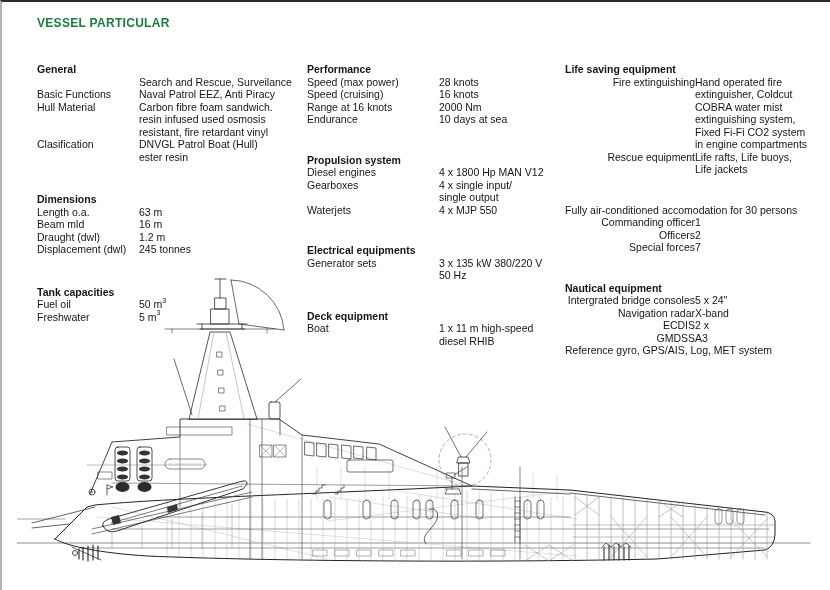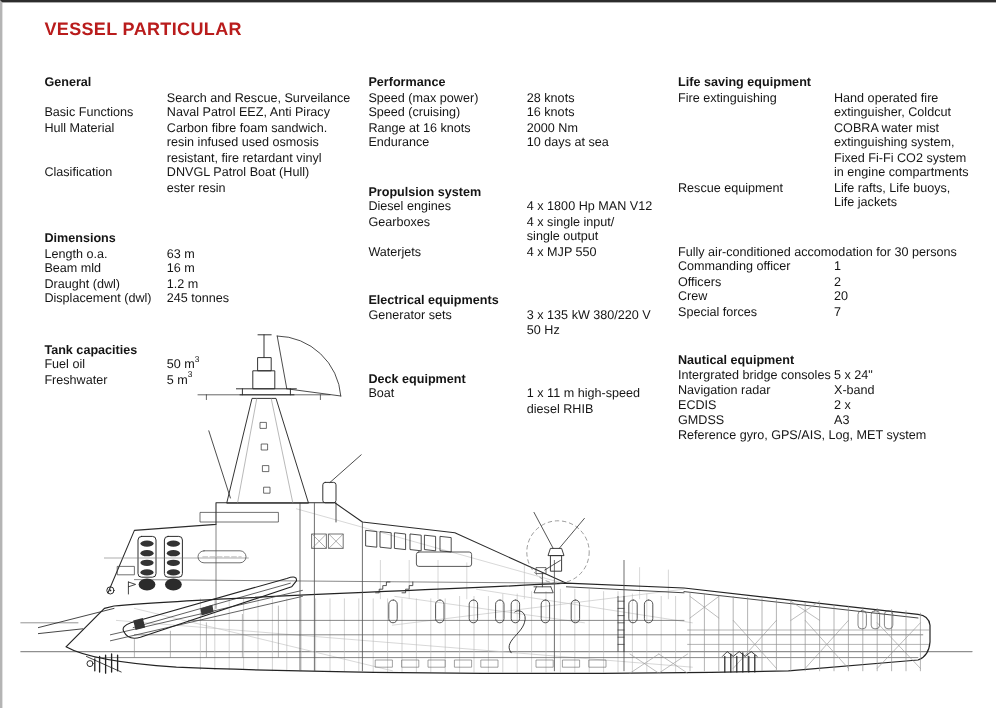--- a/index.html
+++ b/index.html
@@ -4,35 +4,35 @@
 <style>
   html,body{margin:0;padding:0;background:#e9e9e9;}
   .page{
     position:relative;width:830px;height:590px;background:#ffffff;
     font-family:"Liberation Sans",sans-serif;color:#151515;
     border-top:2px solid #2c2c2c;border-left:2px solid #b4b4b4;
     box-sizing:border-box;overflow:hidden;
   }
   .title{
     position:absolute;left:35px;top:14px;margin:0;
-    font-size:15px;font-weight:bold;letter-spacing:.3px;color:#b91c1c;
+    font-size:12px;font-weight:bold;letter-spacing:.3px;color:#15803d;
   }
   .col{position:absolute;top:61px;font-size:10.5px;line-height:12.5px;white-space:nowrap;}
   .c1{left:35px;width:268px;}
   .c2{left:305px;width:256px;}
   .c3{left:563px;width:264px;}
   .sec{margin:0;}
   .c1 .sec + .sec{margin-top:30px;}
   .c2 .sec + .sec{margin-top:28px;}
   .c3 .sec + .sec{margin-top:28px;}
   .h{font-weight:bold;}
   .r{display:flex;}
   .l{flex:0 0 auto;min-width:102px;}
   .c2 .l{min-width:132px;}
-  .c3 .l{min-width:130px;}
+  .c3 .l{min-width:130px;text-align:right;}
   .v{white-space:pre;}
   .full{display:block;}
   sup{font-size:7px;position:relative;top:-1px;line-height:0;}
   svg{position:absolute;left:15px;top:265px;}
   svg *{vector-effect:non-scaling-stroke;}
 </style>
 </head>
 <body>
 
 <div class="page">
@@ -204,24 +204,20 @@
     </div>
     <div class="sec">
       <div class="r full">Fully air-conditioned accomodation for 30 persons</div>
       <div class="r">
           <span class="l">Commanding officer</span>
           <span class="v">1</span>
         </div>
       <div class="r">
           <span class="l">Officers</span>
           <span class="v">2</span>
-        </div>
-      <div class="r">
-          <span class="l">Crew</span>
-          <span class="v">20</span>
         </div>
       <div class="r">
           <span class="l">Special forces</span>
           <span class="v">7</span>
         </div>
     </div>
     <div class="sec">
       <div class="h">Nautical equipment</div>
       <div class="r">
           <span class="l">Intergrated bridge consoles</span>

